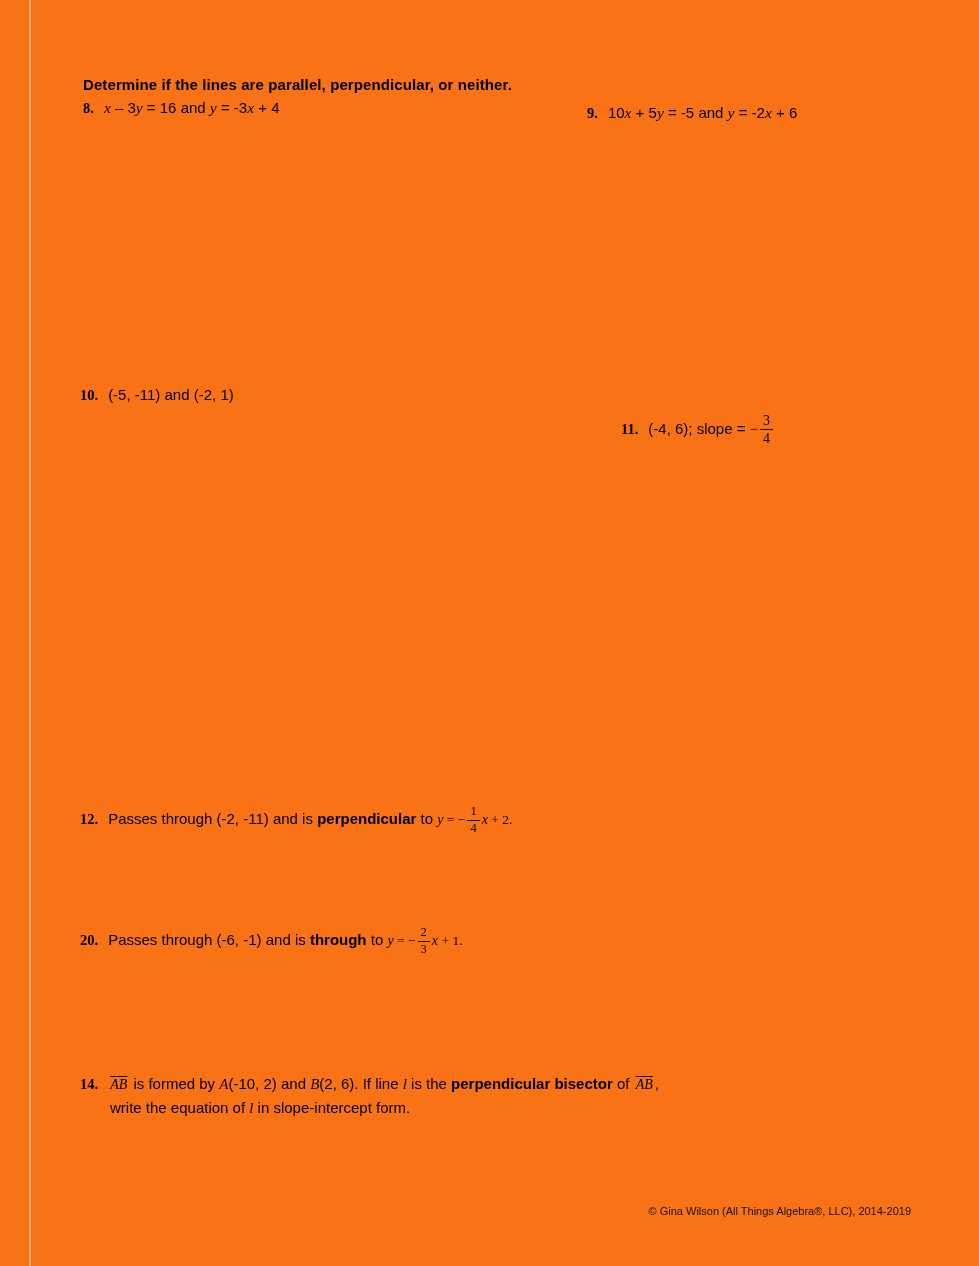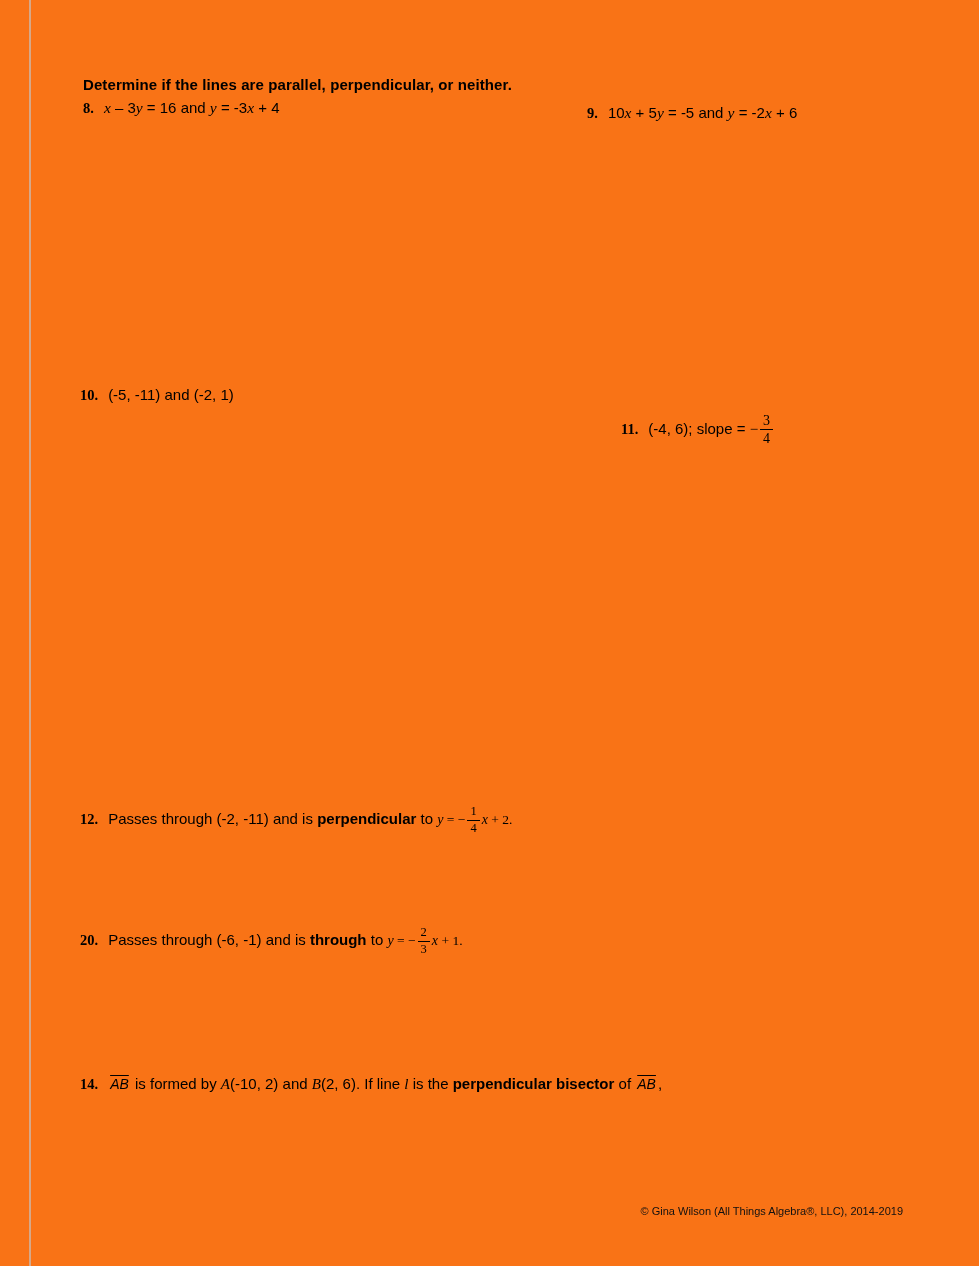--- a/index.html
+++ b/index.html
@@ -53,21 +53,21 @@
     font-family:"Liberation Serif", serif;
     line-height:1.1;
     margin:0 2px;
   }
   .frac .fnum { display:block; border-bottom:1px solid #000; padding:0 3px 1px; }
   .frac .fden { display:block; padding-top:1px; }
   .frac-lg { font-size:14px; }
   .frac-sm { font-size:12.5px; }
   .serif15 { font-family:"Liberation Serif", serif; font-size:15px; }
   .segment {
-    font-family:Liberation Sans, sans-serif;
+    font-family:Liberation Serif, serif;
     font-style:italic; font-size:14px;
     text-decoration:overline;
     padding:0 2px;
   }
   .p14 { line-height:22px; }
   .p14-l2 { margin-left:30px; margin-top:1px; }
   .footer-credit {
     font-size:11px;
     font-family:"Liberation Sans", sans-serif;
     color:#111;
@@ -106,17 +106,20 @@
   </div>
 
   <div class="abs prob" style="left:80px; top:926px;">
     <span class="pnum">20.</span><span class="sans">Passes through (-6, -1) and is </span><span class="sans bold">through</span><span class="sans"> to </span><span class="mvar">y</span><span class="mserif"> = −</span><span class="frac frac-sm"><span class="fnum">2</span><span class="fden">3</span></span><span class="mvar">x</span><span class="mserif"> + 1.</span>
   </div>
 
   <div class="abs prob p14" style="left:80px; top:1073px;">
     <div>
       <span class="pnum">14.</span><span class="segment">AB</span><span class="sans"> is formed by </span><span class="mvar15">A</span><span class="sans">(-10, 2)</span><span class="sans"> and </span><span class="mvar15">B</span><span class="sans">(2, 6).</span><span class="sans">  If line </span><span class="mvar15">l</span><span class="sans"> is the </span><span class="sans bold">perpendicular bisector</span><span class="sans"> of </span><span class="segment">AB</span><span class="sans">,</span>
     </div>
+    <div class="p14-l2">
+      <span class="sans">write the equation of </span><span class="mvar15">l</span><span class="sans"> in slope-intercept form.</span>
+    </div>
   </div>
 
-  <div class="abs footer-credit" style="right:76px; top:1205px;padding-left:32px;">© Gina Wilson (All Things Algebra®, LLC), 2014-2019</div>
+  <div class="abs footer-credit" style="right:68px; top:1205px;padding-left:32px;">© Gina Wilson (All Things Algebra®, LLC), 2014-2019</div>
 
 </div>
 
 </body></html>

